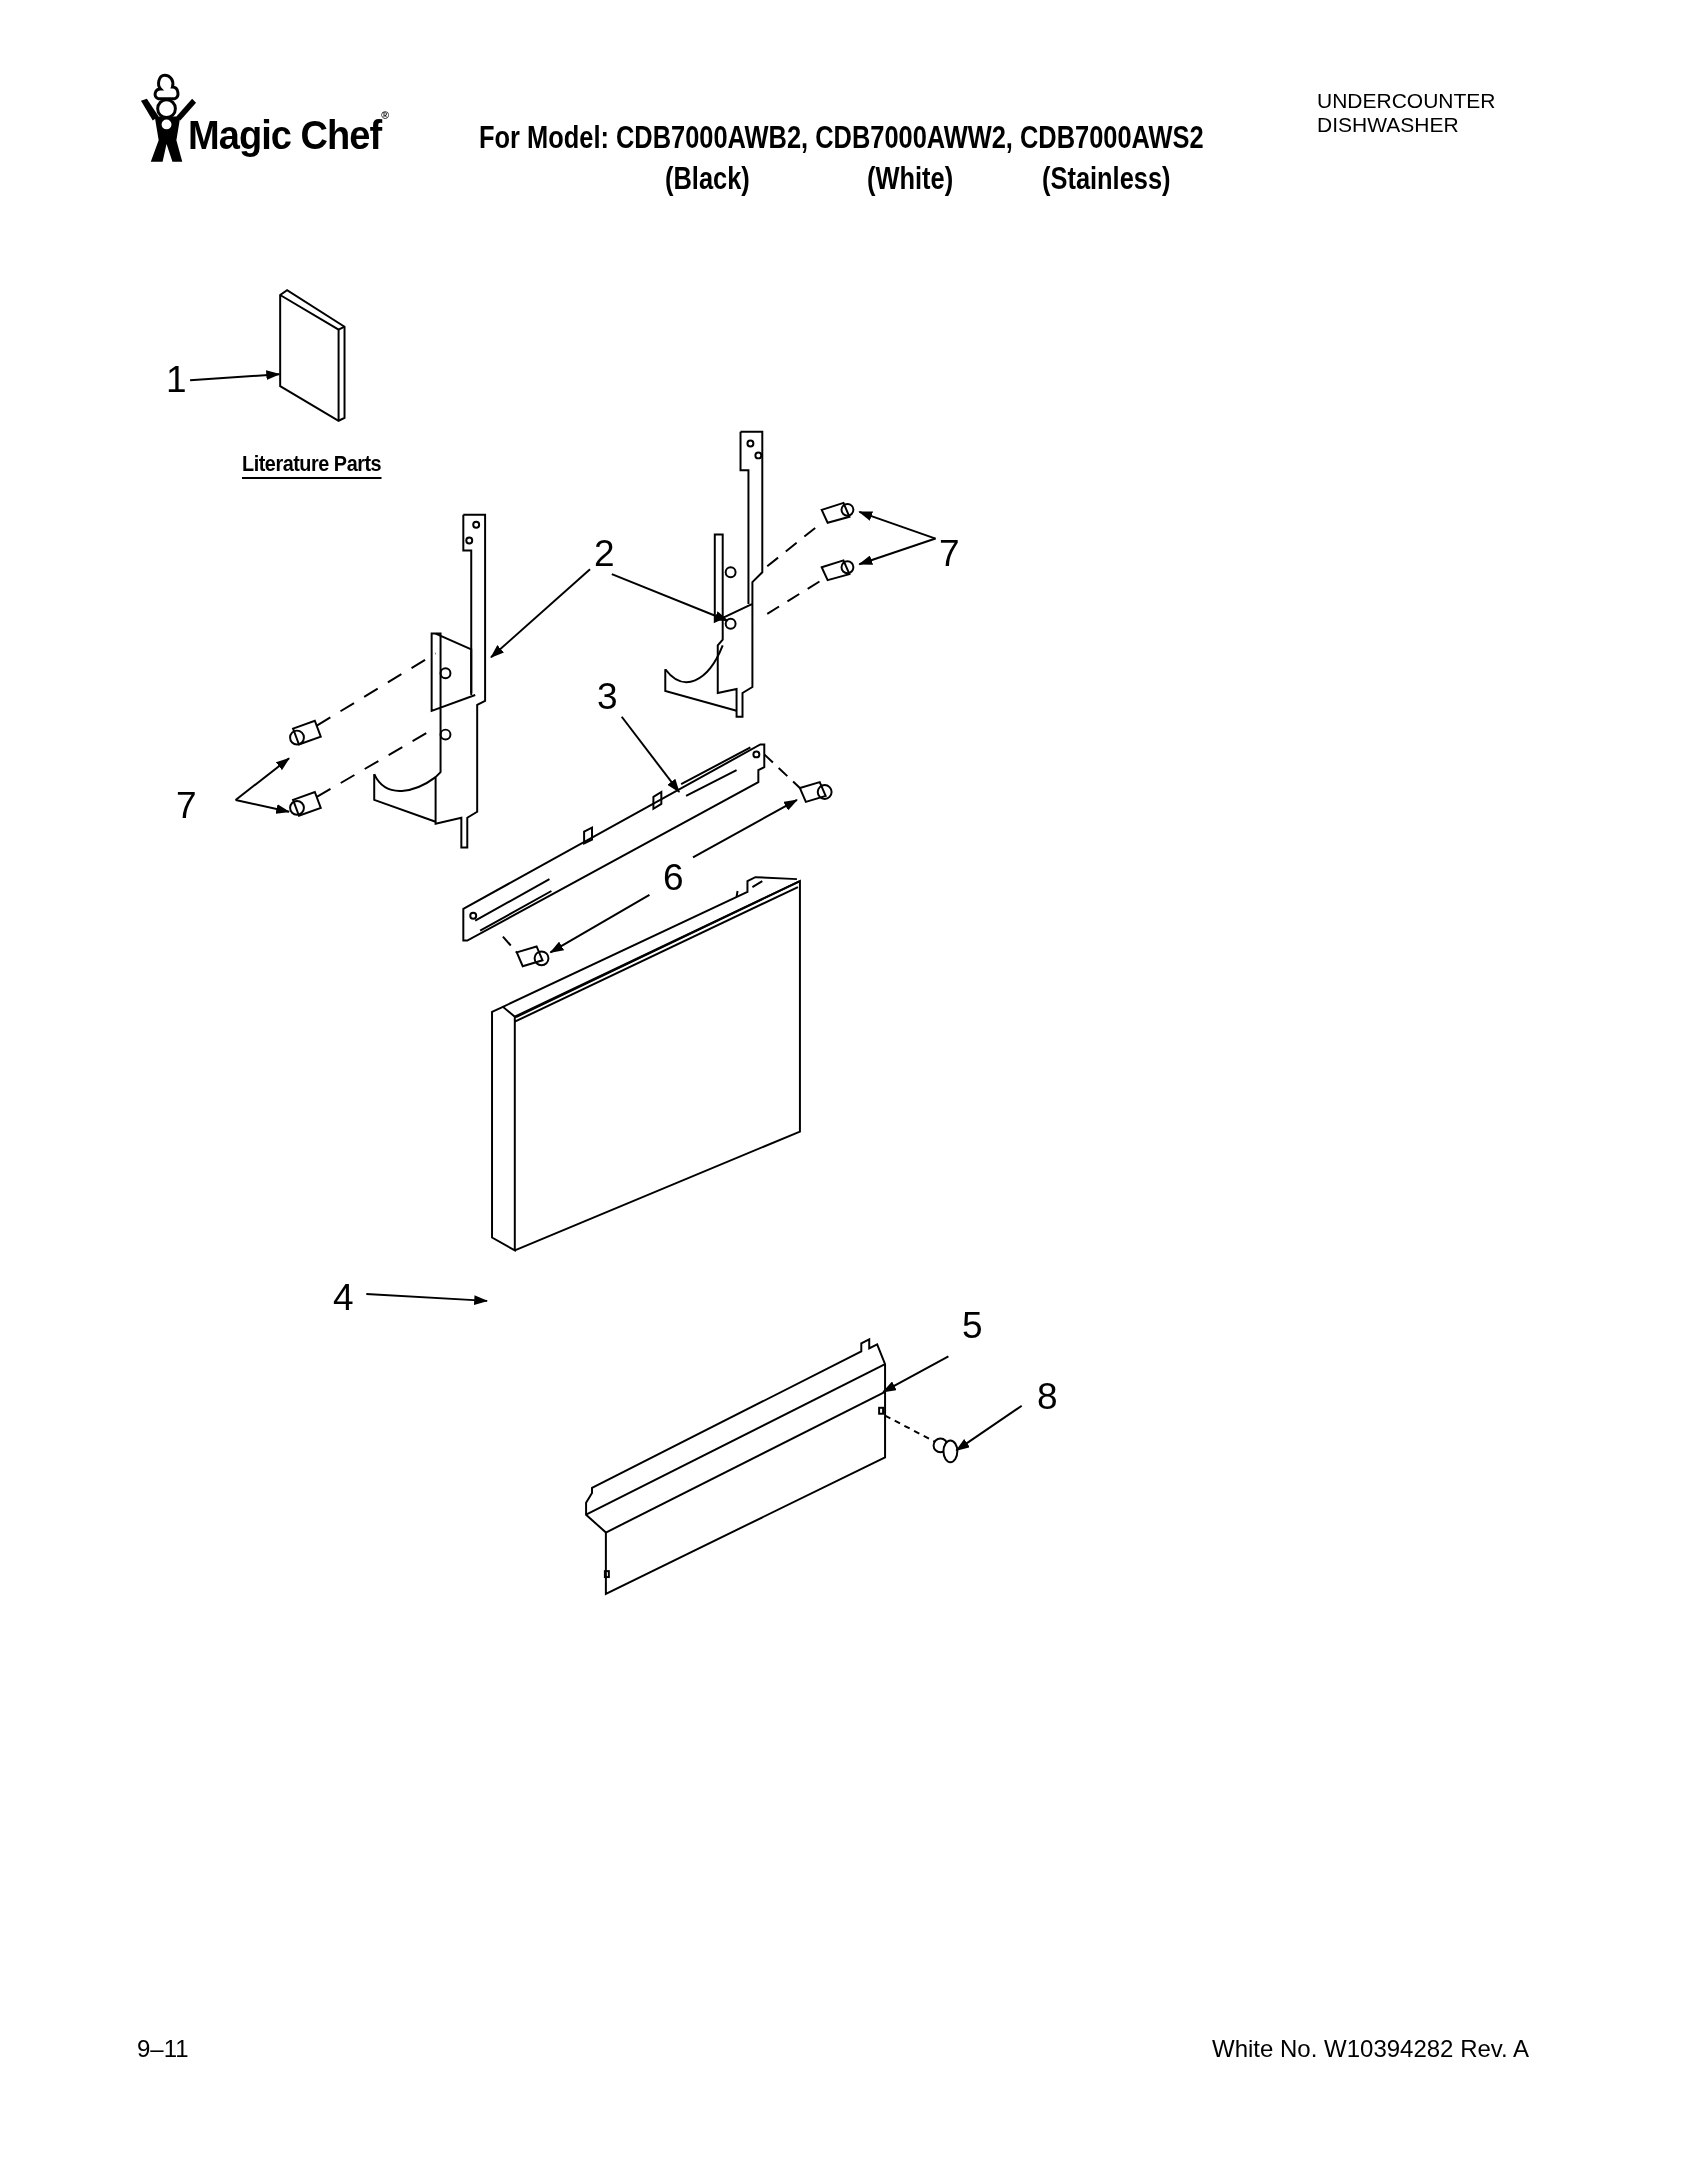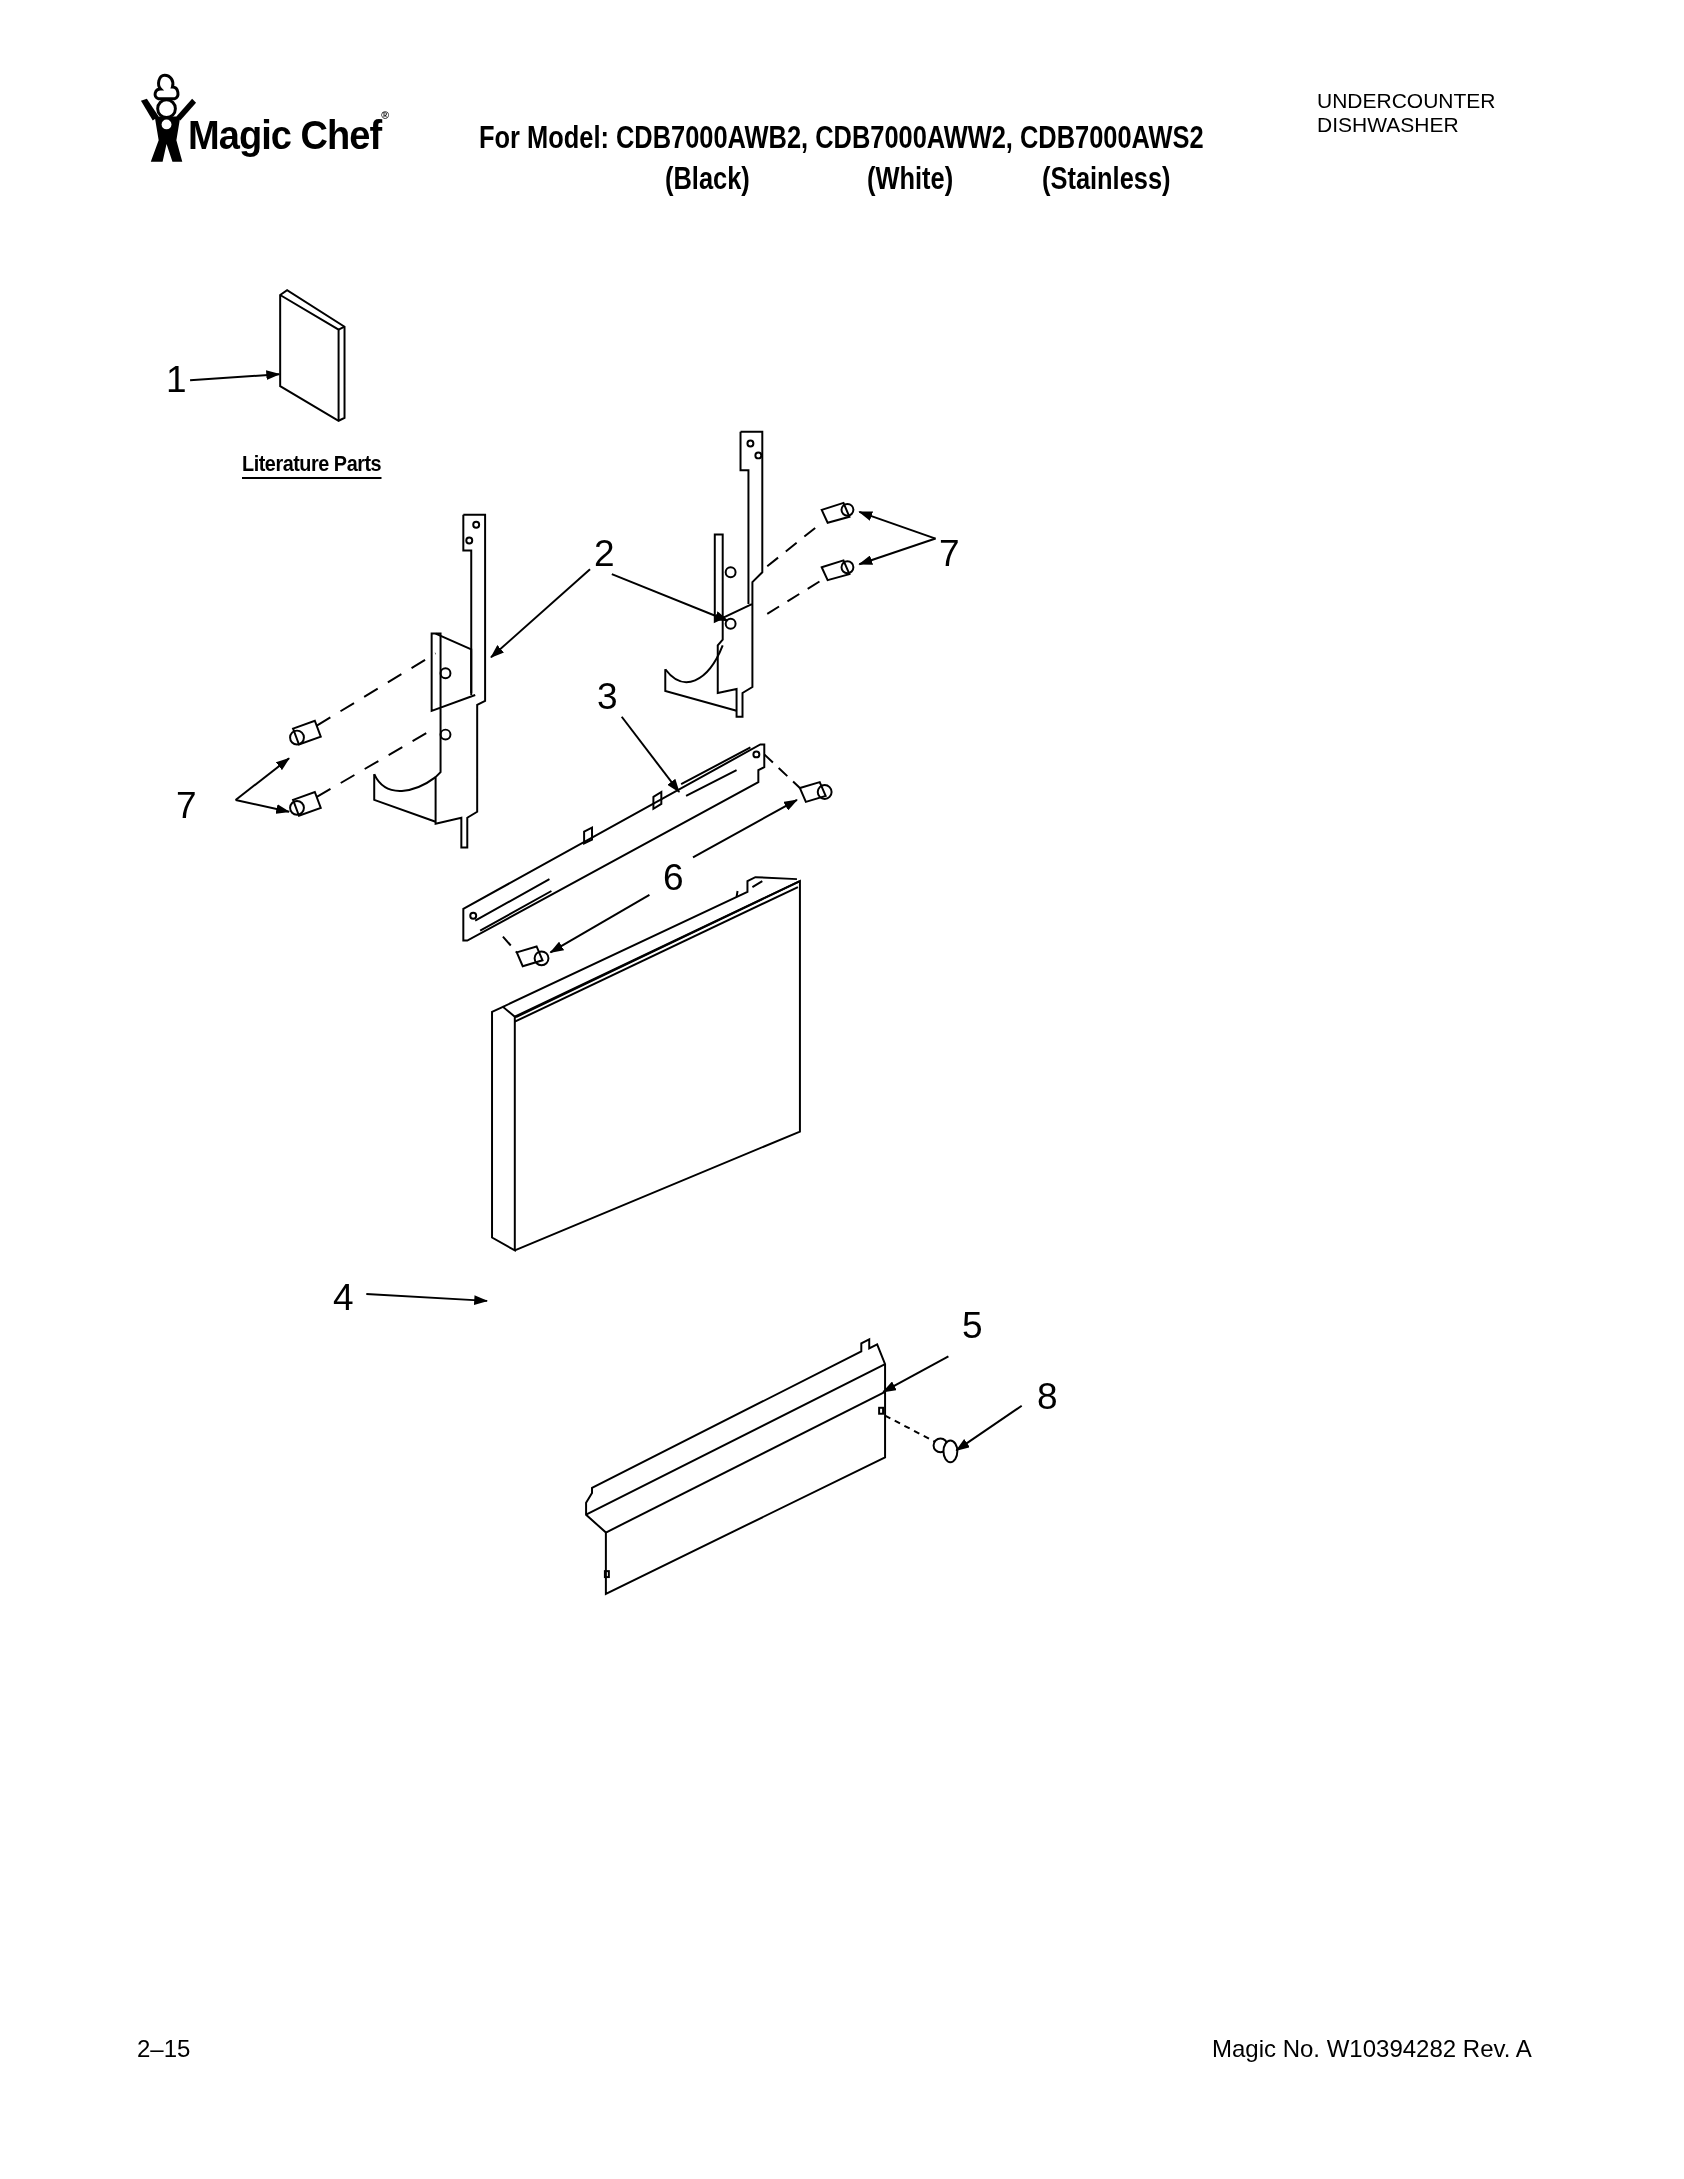--- a/index.html
+++ b/index.html
@@ -161,15 +161,15 @@
 <div class="abs lit-label" style="left:242px; top:451px;">Literature Parts</div>
 <div class="abs callout" style="left:594px; top:535px;">2</div>
 <div class="abs callout" style="left:939px; top:535px;">7</div>
 <div class="abs callout" style="left:597px; top:678px;">3</div>
 <div class="abs callout" style="left:176px; top:787px;">7</div>
 <div class="abs callout" style="left:663px; top:859px;">6</div>
 <div class="abs callout" style="left:333px; top:1279px;">4</div>
 <div class="abs callout" style="left:962px; top:1307px;">5</div>
 <div class="abs callout" style="left:1037px; top:1378px;">8</div>
 
-<div class="abs footer" style="left:137px; top:2035px;">2–15</div>
-<div class="abs footer" style="left:1212px; top:2035px;">Magic No. W10394282 Rev. A</div>
+<div class="abs footer" style="left:137px; top:2035px;">9–11</div>
+<div class="abs footer" style="left:1212px; top:2035px;">White No. W10394282 Rev. A</div>
 
 
 </body></html>

